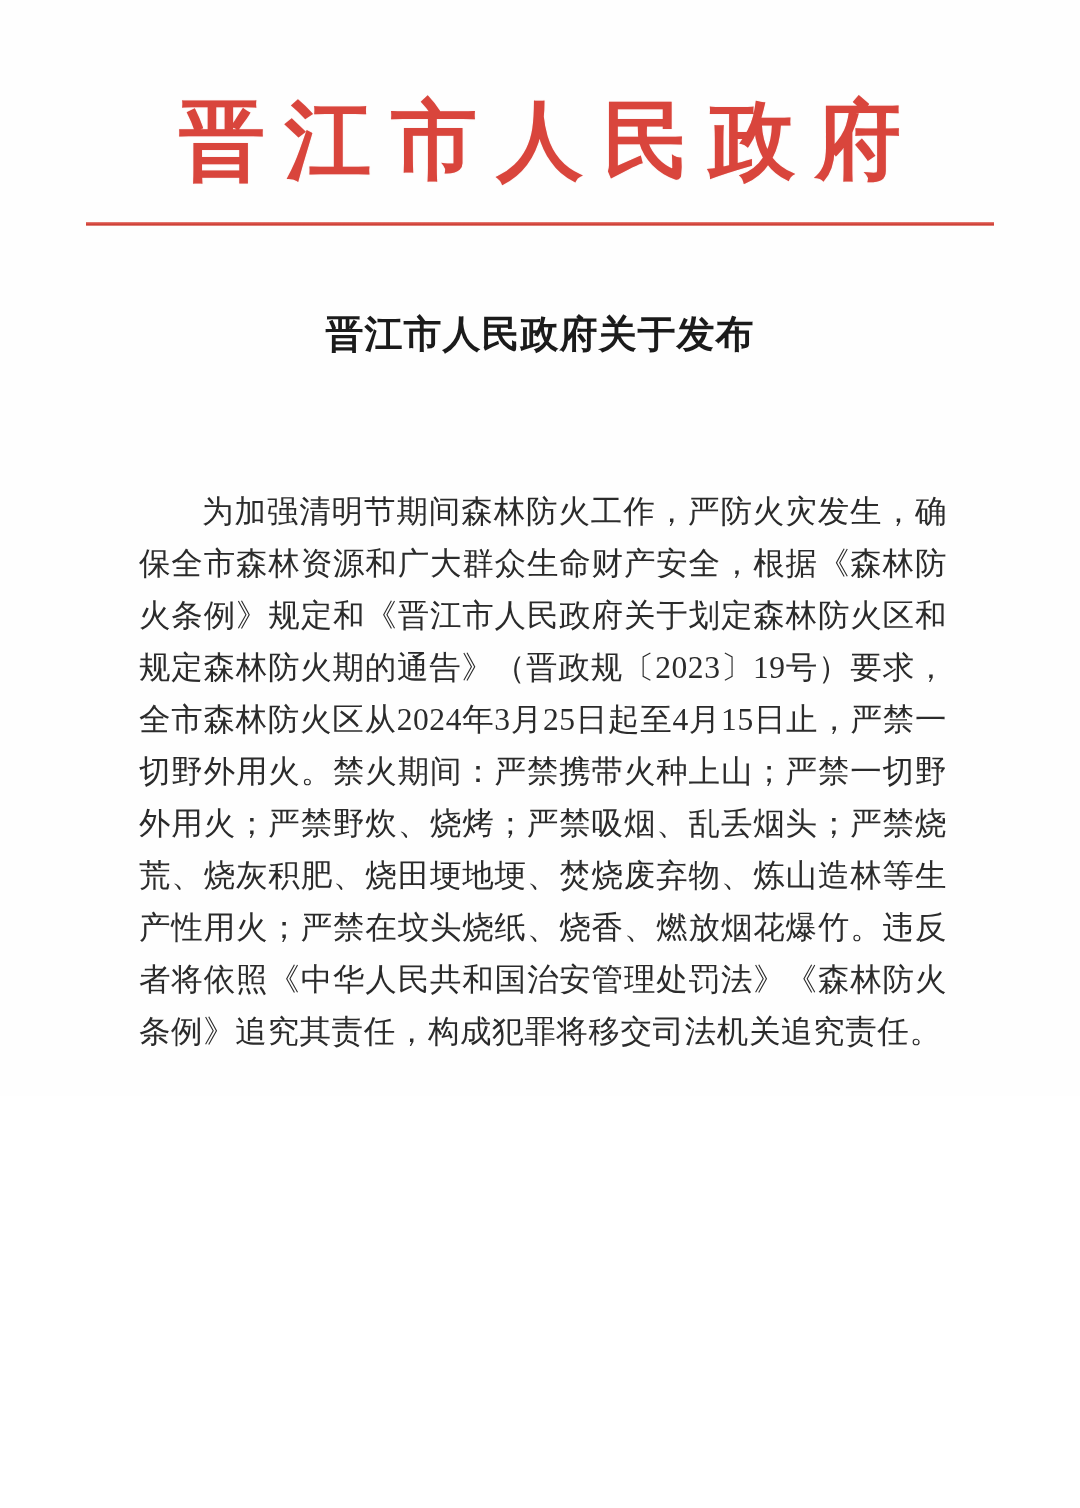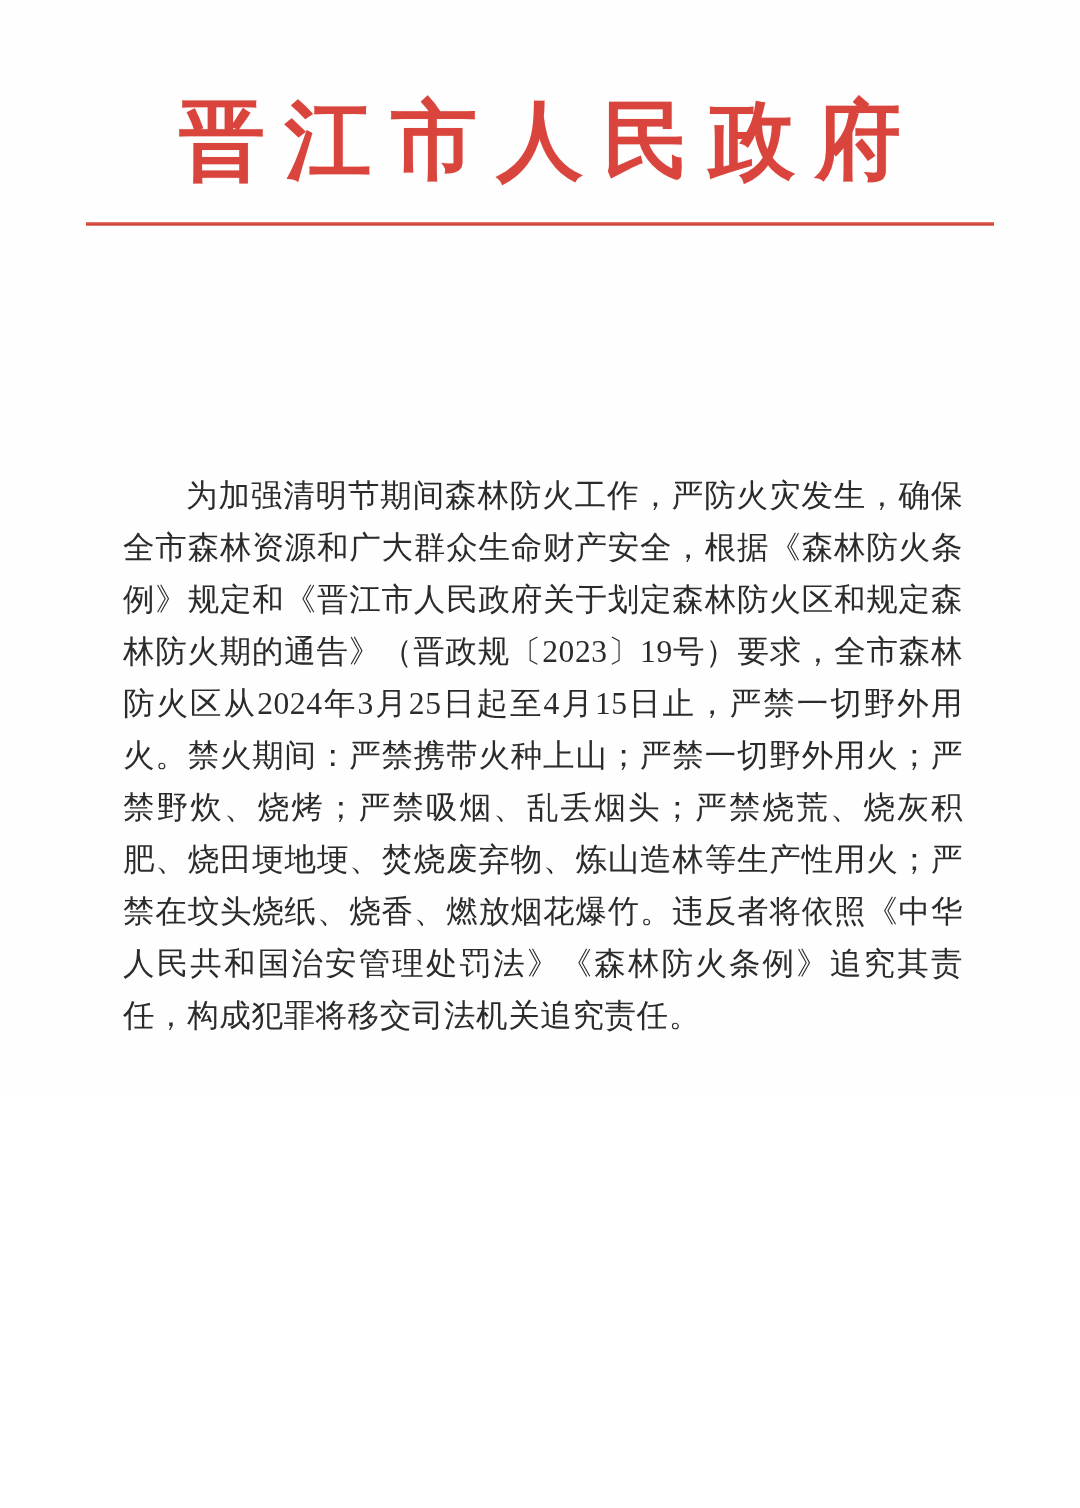--- a/index.html
+++ b/index.html
@@ -79,21 +79,21 @@
     left: 123px;
     width: 840px;
     color: #2b2b2b;
     font-size: 31.5px;
     line-height: 52px;
     text-align: justify;
     text-justify: inter-ideograph;
     letter-spacing: 0.6px;
   }
   .body-text p {
-    margin: 0;
+    margin: 16px;
     text-indent: 2em;
   }
   .closing {
     position: absolute;
     top: 1062px;
     left: 123px;
     width: 840px;
     color: #2b2b2b;
     font-size: 31.5px;
     line-height: 52px;
@@ -177,20 +177,21 @@
 
 <div class="page">
 
   <div class="letterhead">
     <div class="letterhead-title">晋江市人民政府</div>
   </div>
 
   <div class="rule-top"></div>
 
   <div class="doc-title">
+    <span class="line">晋江市人民政府关于发布</span>
   </div>
 
   <div class="body-text">
     <p>为加强清明节期间森林防火工作，严防火灾发生，确保全市森林资源和广大群众生命财产安全，根据《森林防火条例》规定和《晋江市人民政府关于划定森林防火区和规定森林防火期的通告》（晋政规〔2023〕19号）要求，全市森林防火区从2024年3月25日起至4月15日止，严禁一切野外用火。禁火期间：严禁携带火种上山；严禁一切野外用火；严禁野炊、烧烤；严禁吸烟、乱丢烟头；严禁烧荒、烧灰积肥、烧田埂地埂、焚烧废弃物、炼山造林等生产性用火；严禁在坟头烧纸、烧香、燃放烟花爆竹。违反者将依照《中华人民共和国治安管理处罚法》《森林防火条例》追究其责任，构成犯罪将移交司法机关追究责任。</p>
   </div>
 
 
   <div class="signature-block">
 
     <div class="seal">

